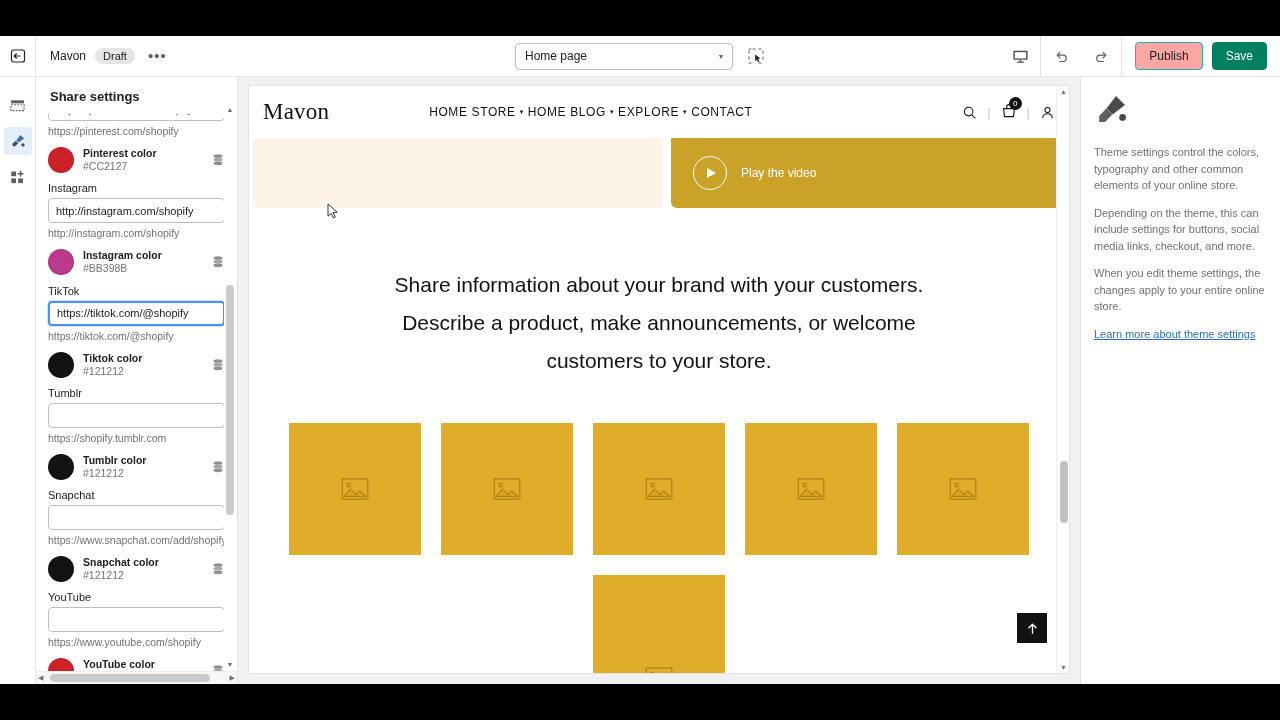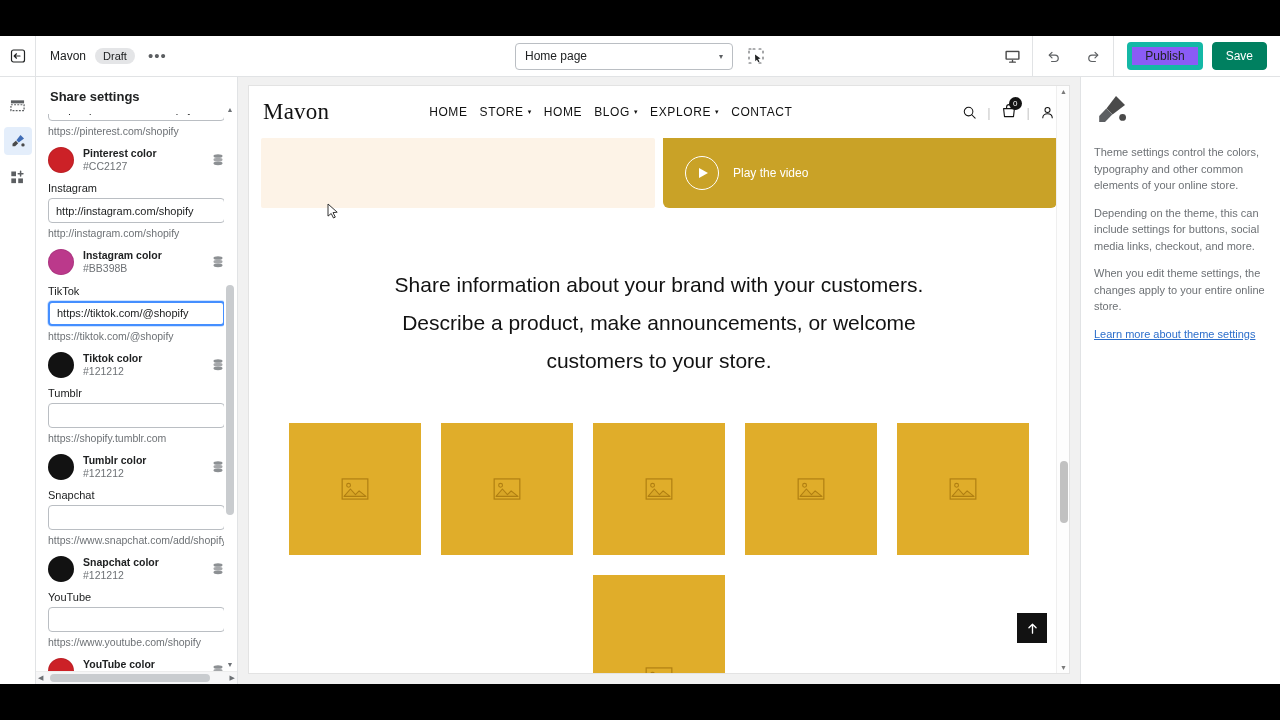--- a/index.html
+++ b/index.html
@@ -85,21 +85,21 @@
   }
   .btn {
     height: 28px;
     border-radius: 4px;
     font-size: 12px;
     display: flex; align-items: center; justify-content: center;
     padding: 0 13px;
     cursor: pointer;
     font-weight: 500;
   }
-  .btn-publish { border: 5px solid #14b8a6; background: #8b5cf6; color: #202223; }
+  .btn-publish { border: 1px solid #14b8a6; background: #fca5a5; color: #202223; }
   .btn-save { background: #008060; color: #fff; border: 1px solid #008060; }
 
   
   .bodyrow { flex: 1; display: flex; min-height: 0; }
 
   
   .rail {
     width: 36px;
     background: #fff;
     border-right: 1px solid #e1e3e5;
@@ -210,21 +210,21 @@
     padding: 0 14px 0 14px;
     position: relative;
     z-index: 3;
   }
   .brand {
     font-size: 23px; color: #121212;
     font-family: "Liberation Serif", serif;
     letter-spacing: .2px;
   }
   .nav {
-    display: flex; align-items: flex-start; gap: 12px;
+    display: flex; align-items: flex-start; gap: 4px;
     margin-left: 100px;
   }
   .nav-item {
     font-size: 12px; letter-spacing: .6px;
     color: #121212;
     display: flex; align-items: center; gap: 4px;
   }
   .nav-caret { font-size: 7px; color: #121212; }
   .hdr-icons {
     margin-left: auto;
@@ -234,21 +234,21 @@
   .cart-wrap { position: relative; }
   .cart-badge {
     position: absolute; right: -5px; top: -6px;
     width: 13px; height: 13px; border-radius: 50%;
     background: #121212; color: #fff;
     font-size: 8px;
     display: flex; align-items: center; justify-content: center;
   }
   .hero-row {
     display: flex; gap: 8px;
-    padding: 0 12px;
+    padding: 0 4px;
     height: 70px;
   }
   .hero-left {
     flex: 1;
     background: #fdf3e7;
     border-radius: 2px;
   }
   .hero-right {
     width: 394px;
     background: #c9a227;

